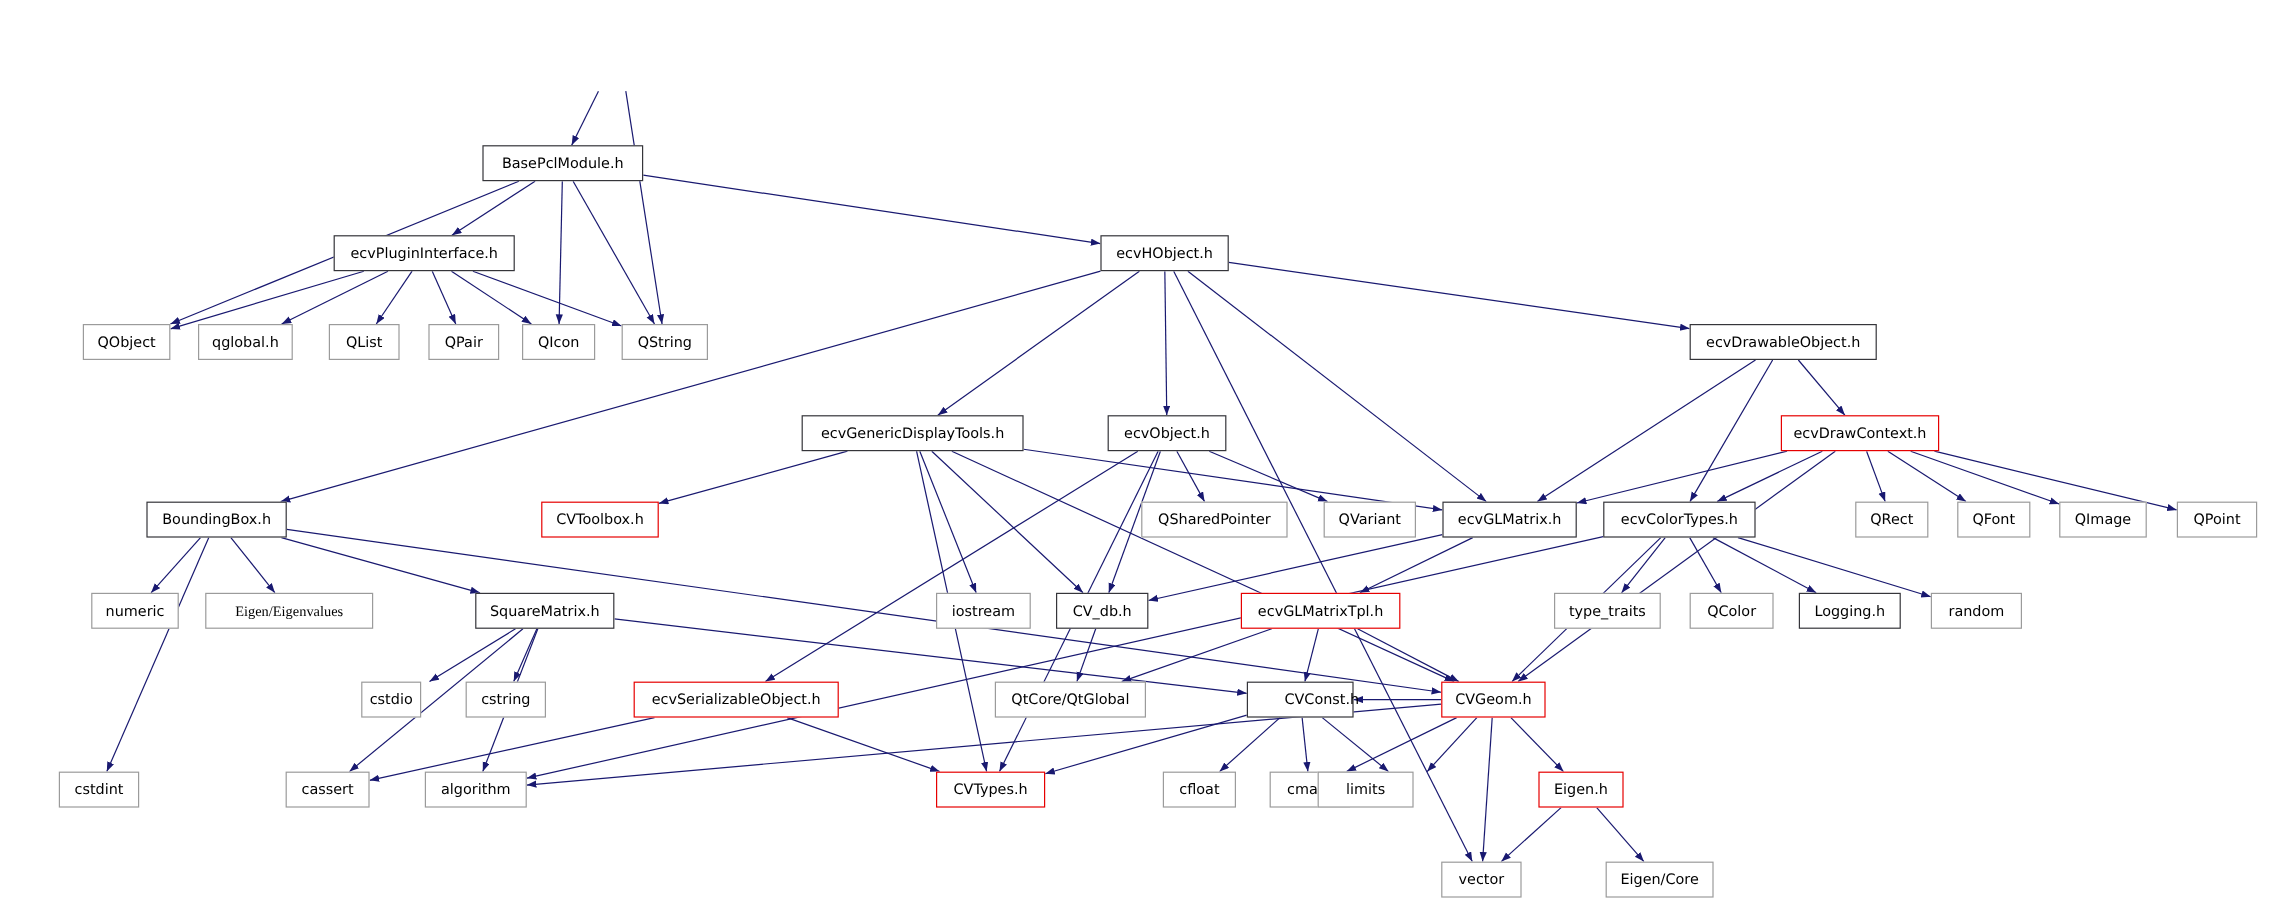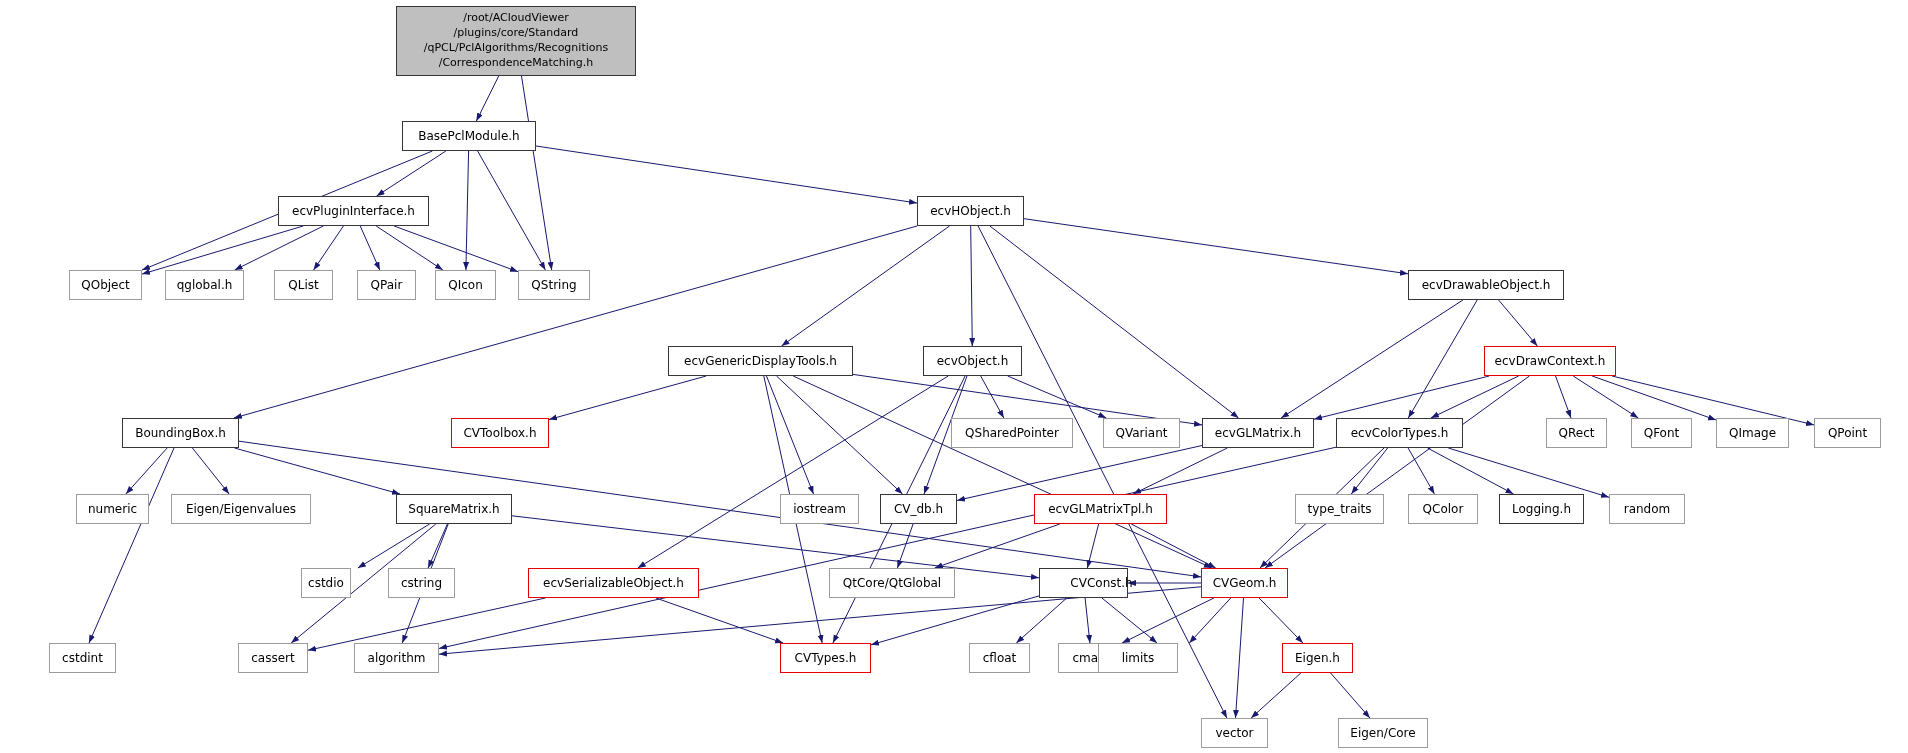--- a/index.html
+++ b/index.html
@@ -131,24 +131,20 @@
       <line x1="1213.9" y1="598.0" x2="1122.1" y2="643.0" stroke="#191970" stroke-width="1" marker-end="url(#arrow)"></line>
       <line x1="1230.7" y1="598.0" x2="1189.3" y2="643.0" stroke="#191970" stroke-width="1" marker-end="url(#arrow)"></line>
       <line x1="1243.5" y1="598.0" x2="1235.5" y2="718.0" stroke="#191970" stroke-width="1" marker-end="url(#arrow)"></line>
       <line x1="1259.1" y1="598.0" x2="1302.9" y2="643.0" stroke="#191970" stroke-width="1" marker-end="url(#arrow)"></line>
       <line x1="1201.0" y1="586.8" x2="439.0" y2="654.2" stroke="#191970" stroke-width="1" marker-end="url(#arrow)"></line>
       <line x1="1330.6" y1="673.0" x2="1369.9" y2="718.0" stroke="#191970" stroke-width="1" marker-end="url(#arrow)"></line>
       <line x1="1300.9" y1="673.0" x2="1251.1" y2="718.0" stroke="#191970" stroke-width="1" marker-end="url(#arrow)"></line>
       <line x1="655.9" y1="598.0" x2="783.1" y2="643.0" stroke="#191970" stroke-width="1" marker-end="url(#arrow)"></line>
       <line x1="545.4" y1="598.0" x2="308.0" y2="650.3" stroke="#191970" stroke-width="1" marker-end="url(#arrow)"></line>
     </svg>
-    <div class="node root" style="left: 396px; top: 6px; width: 240px; height: 70px;">/root/ACloudViewer
-/plugins/core/Standard
-/qPCL/PclAlgorithms/Recognitions
-/CorrespondenceMatching.h</div>
     <div class="node linked" style="left: 402px; top: 121px; width: 134px; height: 30px;">BasePclModule.h</div>
     <div class="node linked" style="left: 278px; top: 196px; width: 151px; height: 30px;">ecvPluginInterface.h</div>
     <div class="node linked" style="left: 917px; top: 196px; width: 107px; height: 30px;">ecvHObject.h</div>
     <div class="node plain" style="left: 69px; top: 270px; width: 73px; height: 30px;">QObject</div>
     <div class="node plain" style="left: 165px; top: 270px; width: 79px; height: 30px;">qglobal.h</div>
     <div class="node plain" style="left: 274px; top: 270px; width: 59px; height: 30px;">QList</div>
     <div class="node plain" style="left: 357px; top: 270px; width: 59px; height: 30px;">QPair</div>
     <div class="node plain" style="left: 435px; top: 270px; width: 61px; height: 30px;">QIcon</div>
     <div class="node plain" style="left: 518px; top: 270px; width: 72px; height: 30px;">QString</div>
     <div class="node linked" style="left: 1408px; top: 270px; width: 156px; height: 30px;">ecvDrawableObject.h</div>
@@ -159,21 +155,21 @@
     <div class="node truncated" style="left: 451px; top: 418px; width: 98px; height: 30px;">CVToolbox.h</div>
     <div class="node plain" style="left: 951px; top: 418px; width: 122px; height: 30px;">QSharedPointer</div>
     <div class="node plain" style="left: 1103px; top: 418px; width: 77px; height: 30px;">QVariant</div>
     <div class="node linked" style="left: 1202px; top: 418px; width: 112px; height: 30px;">ecvGLMatrix.h</div>
     <div class="node linked" style="left: 1336px; top: 418px; width: 127px; height: 30px;">ecvColorTypes.h</div>
     <div class="node plain" style="left: 1546px; top: 418px; width: 61px; height: 30px;">QRect</div>
     <div class="node plain" style="left: 1631px; top: 418px; width: 61px; height: 30px;">QFont</div>
     <div class="node plain" style="left: 1716px; top: 418px; width: 73px; height: 30px;">QImage</div>
     <div class="node plain" style="left: 1814px; top: 418px; width: 67px; height: 30px;">QPoint</div>
     <div class="node plain" style="left: 76px; top: 494px; width: 73px; height: 30px;">numeric</div>
-    <div class="node plain" style="left: 171px; top: 494px; width: 140px; height: 30px;">Eigen/Eigenvalues</div>
+    <div class="node plain" style="left: 171px; top: 494px; width: 140px; height: 30px; font-family: Liberation Serif, serif;">Eigen/Eigenvalues</div>
     <div class="node linked" style="left: 396px; top: 494px; width: 116px; height: 30px;">SquareMatrix.h</div>
     <div class="node plain" style="left: 780px; top: 494px; width: 79px; height: 30px;">iostream</div>
     <div class="node linked" style="left: 880px; top: 494px; width: 77px; height: 30px;">CV_db.h</div>
     <div class="node truncated" style="left: 1034px; top: 494px; width: 133px; height: 30px;">ecvGLMatrixTpl.h</div>
     <div class="node plain" style="left: 1295px; top: 494px; width: 89px; height: 30px;">type_traits</div>
     <div class="node plain" style="left: 1408px; top: 494px; width: 70px; height: 30px;">QColor</div>
     <div class="node linked" style="left: 1499px; top: 494px; width: 85px; height: 30px;">Logging.h</div>
     <div class="node plain" style="left: 1609px; top: 494px; width: 76px; height: 30px;">random</div>
     <div class="node plain" style="left: 301px; top: 568px; width: 50px; height: 30px;">cstdio</div>
     <div class="node plain" style="left: 388px; top: 568px; width: 67px; height: 30px;">cstring</div>

